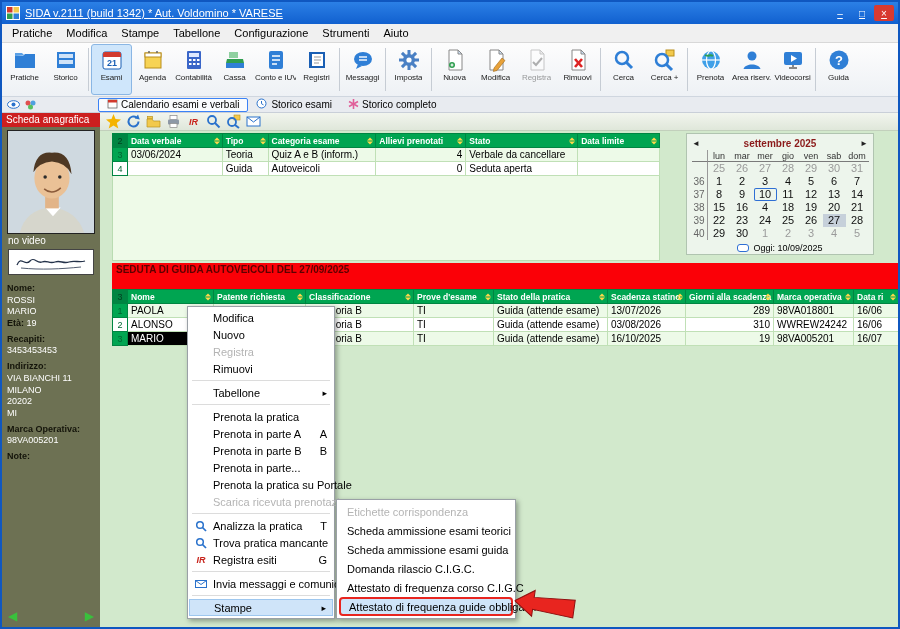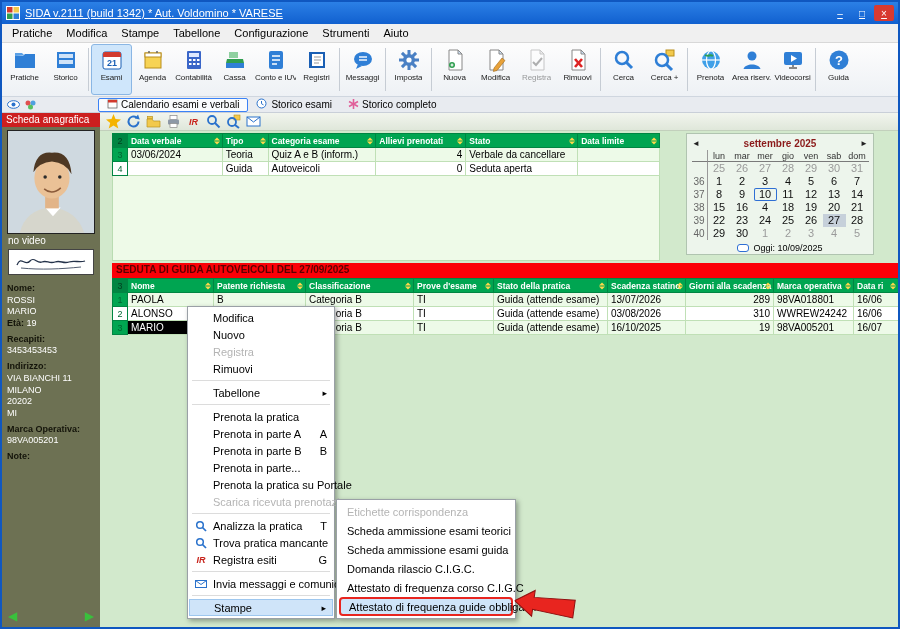--- a/index.html
+++ b/index.html
@@ -98,21 +98,21 @@
   .c-wk { font-size:10px; color:#666; border-right:1px solid #999; text-align:center; line-height:13px; }
   .c-day { text-align:center; font-size:11px; height:13px; line-height:13px; color:#111; }
   .c-day.muted { color:#9a9a9a; }
   .c-day.today { box-shadow:inset 0 0 0 1px #2f6fd4; border-radius:2px; }
   .c-day.selday { background:#c6d0da; }
   .cal-footer { display:flex; align-items:center; justify-content:center; gap:4px; height:13px; margin-top:1px; }
   .oggi-box { width:12px; height:8px; border:1px solid #2f6fd4; border-radius:3px; background:#fff; }
 
   
   .banner { margin:2px 0 0 12px; width:786px; background:#fb0007; color:#5c0000; font-weight:bold;
-            font-size:10px; padding:1px 4px; height:15px; flex:0 0 auto; white-space:nowrap; overflow:hidden; }
+            font-size:10px; padding:1px 4px; height:26px; flex:0 0 auto; white-space:nowrap; overflow:hidden; }
   .t2 { margin-left:12px; width:786px; }
   .filler { flex:1; }
 
   
   .ctx { position:absolute; left:185px; top:304px; width:148px; background:#fff; border:1px solid #9aa0a6;
          box-shadow:2px 2px 5px rgba(0,0,0,.35); font-size:11px; padding:2px 1px; z-index:10; }
   .mi { display:flex; align-items:center; height:17px; padding:0 6px 0 24px; position:relative; color:#000;
         white-space:nowrap; }
   .mi .sc { margin-left:auto; padding-left:8px; }
   .mi .subarrow { margin-left:auto; font-size:9px; }

